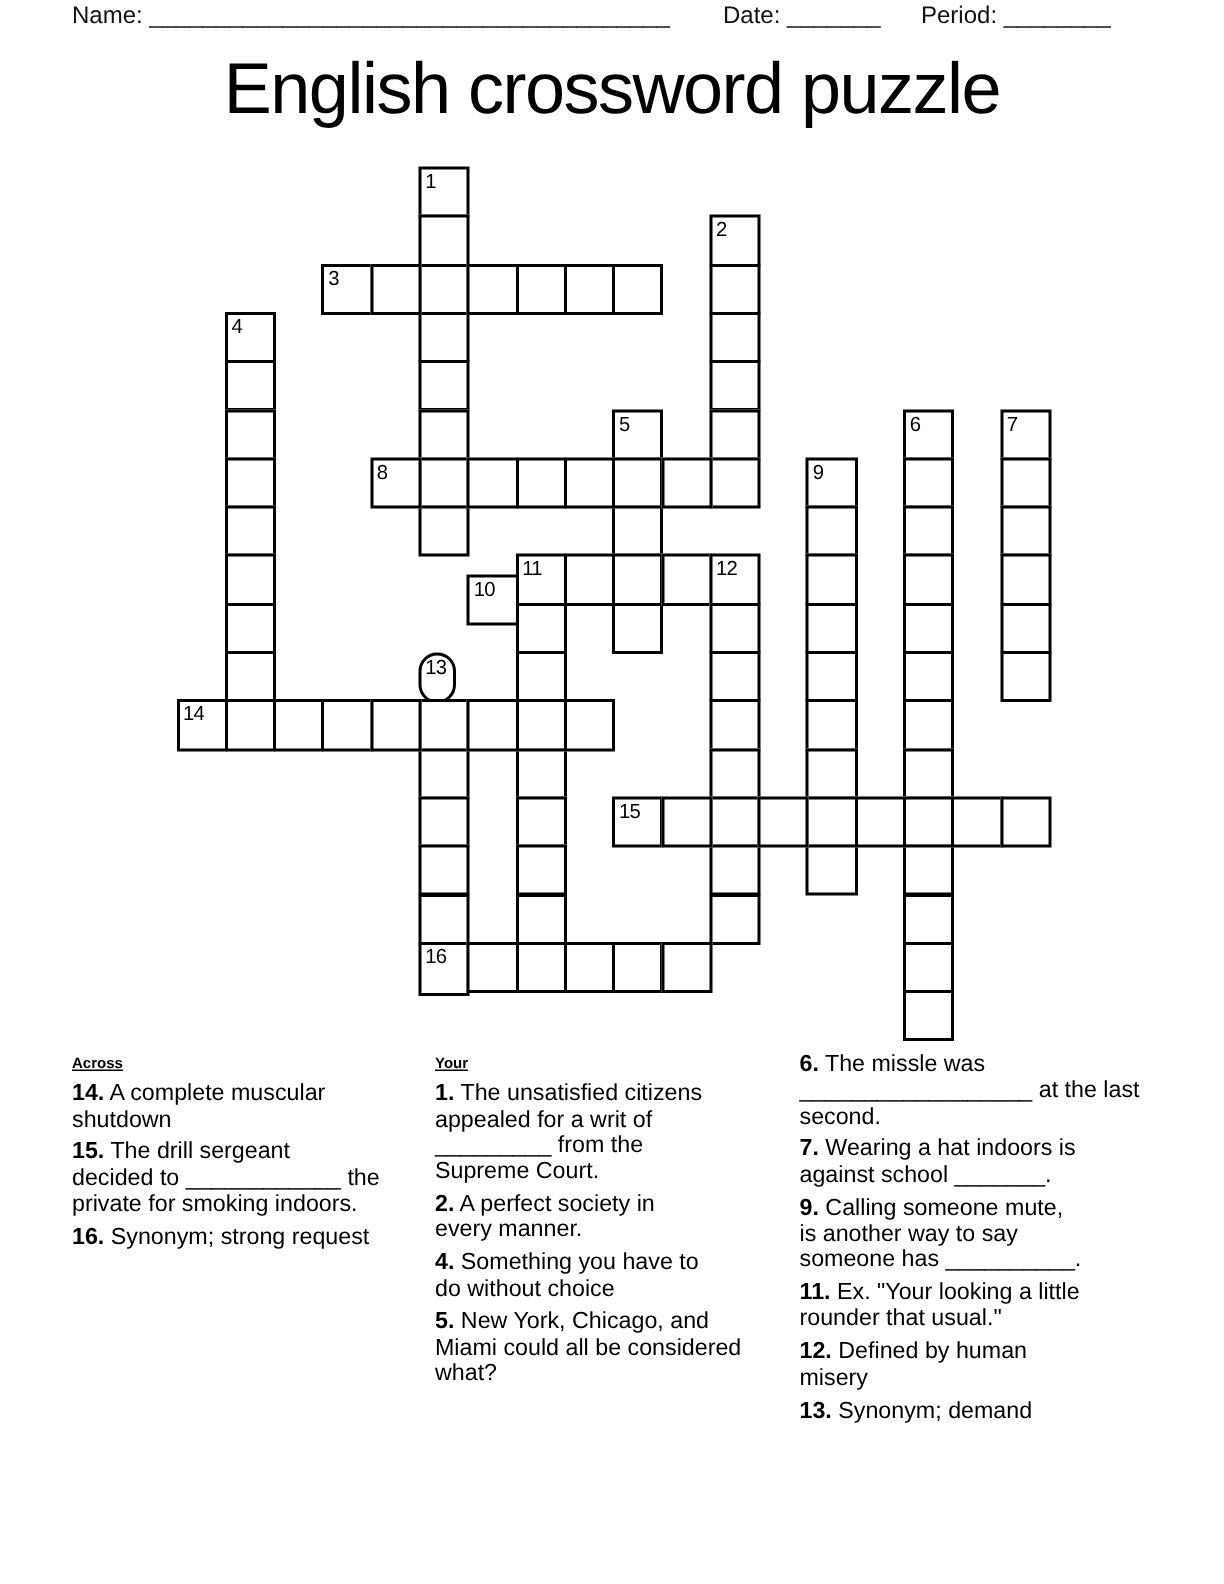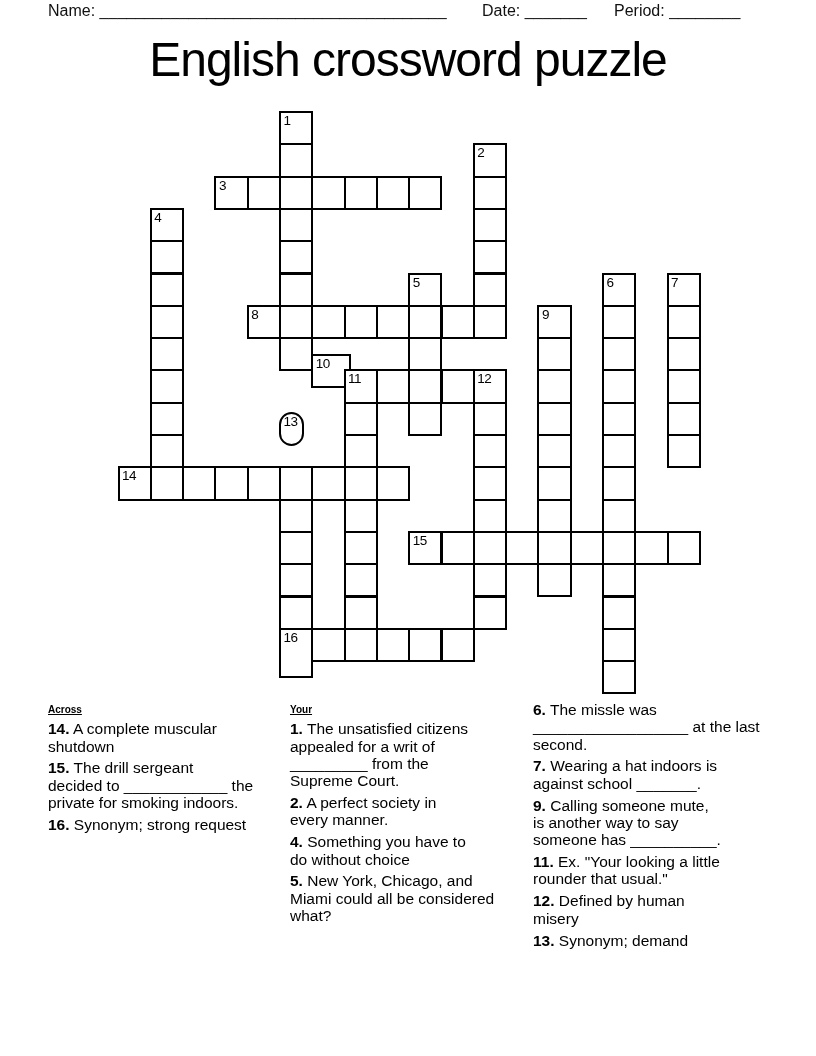--- a/index.html
+++ b/index.html
@@ -121,21 +121,21 @@
         <span class="cellnum">9</span>
       </div>
       <div class="cell" style="left: 537.4px; top: 337.1px; width: 34.3px; height: 34.3px;"></div>
       <div class="cell" style="left: 537.4px; top: 369.4px; width: 34.3px; height: 34.3px;"></div>
       <div class="cell" style="left: 537.4px; top: 401.7px; width: 34.3px; height: 34.3px;"></div>
       <div class="cell" style="left: 537.4px; top: 434px; width: 34.3px; height: 34.3px;"></div>
       <div class="cell" style="left: 537.4px; top: 466.3px; width: 34.3px; height: 34.3px;"></div>
       <div class="cell" style="left: 537.4px; top: 498.6px; width: 34.3px; height: 34.3px;"></div>
       <div class="cell" style="left: 537.4px; top: 530.9px; width: 34.3px; height: 34.3px;"></div>
       <div class="cell" style="left: 537.4px; top: 563.2px; width: 34.3px; height: 34.3px;"></div>
-      <div class="cell" style="left: 311.3px; top: 354px; width: 40px; height: 34.3px;">
+      <div class="cell" style="left: 311.3px; top: 383px; width: 40px; height: 34.3px;">
         <span class="cellnum">10</span>
       </div>
       <div class="cell" style="left: 343.6px; top: 369.4px; width: 34.3px; height: 34.3px;">
         <span class="cellnum">11</span>
       </div>
       <div class="cell" style="left: 375.9px; top: 369.4px; width: 34.3px; height: 34.3px;"></div>
       <div class="cell" style="left: 440.5px; top: 369.4px; width: 34.3px; height: 34.3px;"></div>
       <div class="cell" style="left: 472.8px; top: 369.4px; width: 34.3px; height: 34.3px;">
         <span class="cellnum">12</span>
       </div>
@@ -147,29 +147,29 @@
       <div class="cell" style="left: 343.6px; top: 563.2px; width: 34.3px; height: 34.3px;"></div>
       <div class="cell" style="left: 343.6px; top: 595.5px; width: 34.3px; height: 34.3px;"></div>
       <div class="cell" style="left: 343.6px; top: 627.8px; width: 34.3px; height: 34.3px;"></div>
       <div class="cell" style="left: 472.8px; top: 401.7px; width: 34.3px; height: 34.3px;"></div>
       <div class="cell" style="left: 472.8px; top: 434px; width: 34.3px; height: 34.3px;"></div>
       <div class="cell" style="left: 472.8px; top: 466.3px; width: 34.3px; height: 34.3px;"></div>
       <div class="cell" style="left: 472.8px; top: 498.6px; width: 34.3px; height: 34.3px;"></div>
       <div class="cell" style="left: 472.8px; top: 530.9px; width: 34.3px; height: 34.3px;"></div>
       <div class="cell" style="left: 472.8px; top: 563.2px; width: 34.3px; height: 34.3px;"></div>
       <div class="cell" style="left: 472.8px; top: 595.5px; width: 34.3px; height: 34.3px;"></div>
-      <div class="cell" style="left: 279px; top: 412px; width: 25px; height: 34.3px; border-radius: 17px;">
+      <div class="cell" style="left: 279px; top: 435px; width: 25px; height: 34.3px; border-radius: 17px;">
         <span class="cellnum">13</span>
       </div>
       <div class="cell" style="left: 279px; top: 466.3px; width: 34.3px; height: 34.3px;"></div>
       <div class="cell" style="left: 279px; top: 498.6px; width: 34.3px; height: 34.3px;"></div>
       <div class="cell" style="left: 279px; top: 530.9px; width: 34.3px; height: 34.3px;"></div>
       <div class="cell" style="left: 279px; top: 563.2px; width: 34.3px; height: 34.3px;"></div>
       <div class="cell" style="left: 279px; top: 595.5px; width: 34.3px; height: 34.3px;"></div>
-      <div class="cell" style="left: 279px; top: 627.8px; width: 34.3px; height: 50px;">
+      <div class="cell" style="left: 279px; top: 627.8px; width: 34.3px; height: 36px;">
         <span class="cellnum">16</span>
       </div>
       <div class="cell" style="left: 117.5px; top: 466.3px; width: 34.3px; height: 34.3px;">
         <span class="cellnum">14</span>
       </div>
       <div class="cell" style="left: 182.1px; top: 466.3px; width: 34.3px; height: 34.3px;"></div>
       <div class="cell" style="left: 214.4px; top: 466.3px; width: 34.3px; height: 34.3px;"></div>
       <div class="cell" style="left: 246.7px; top: 466.3px; width: 34.3px; height: 34.3px;"></div>
       <div class="cell" style="left: 311.3px; top: 466.3px; width: 34.3px; height: 34.3px;"></div>
       <div class="cell" style="left: 375.9px; top: 466.3px; width: 34.3px; height: 34.3px;"></div>

